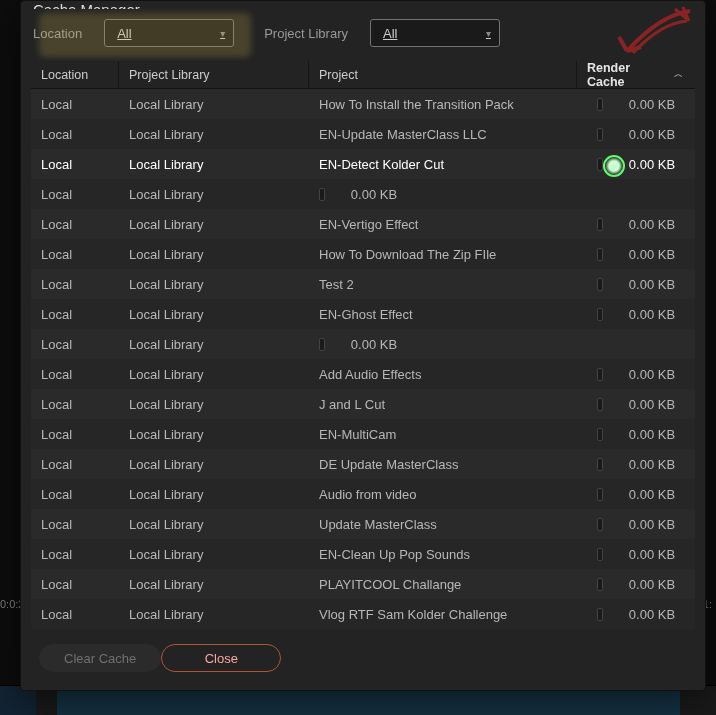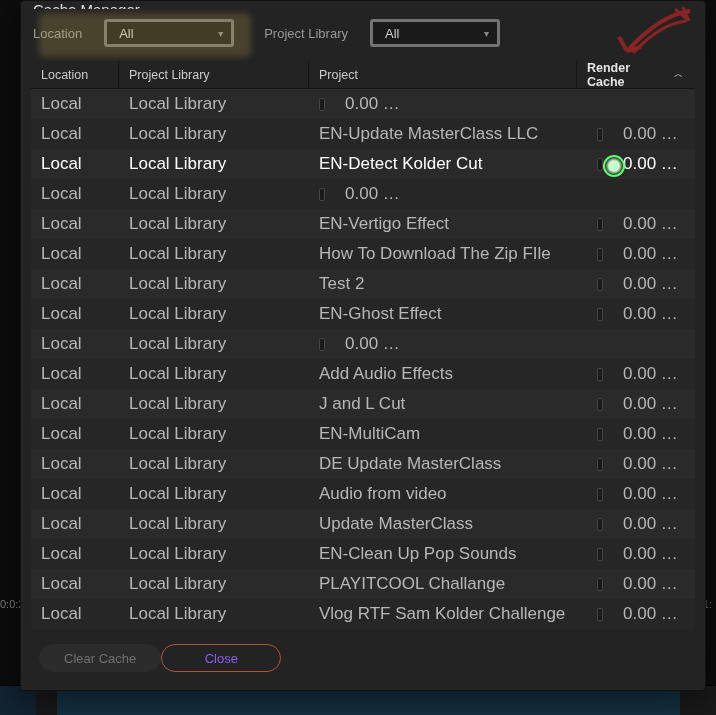--- a/index.html
+++ b/index.html
@@ -55,23 +55,23 @@
   background: rgba(210,180,80,.22);
   border-radius: 6px;
   filter: blur(3px);
   pointer-events: none;
 }
 .highlight-loc { left:18px; top:4px; width:212px; height:44px; }
 .highlight-render { right:16px; top:72px; width:140px; height:30px; }
 .filter-label { color:#999; font-size:13px; margin-right:4px; }
 .dropdown {
   display: flex; align-items: center; justify-content: space-between;
-  background:#1a1a1a; border:3px solid #737373; border-radius:3px;
+  background:#1a1a1a; border:1px solid #737373; border-radius:3px;
   height:28px; padding:0 8px 0 12px; color:#ccc; font-size:13px;
-  min-width:130px; cursor:pointer;
+  min-width:130px; cursor:pointer;text-decoration:underline;
 }
 .dropdown .chev { color:#888; font-size:10px; }
 .arrow-annot {
   position:absolute; right:10px; top:-6px; color:#a02c2c; pointer-events:none;
 }
 .arrow-annot svg { width:90px; height:70px; }
 .table-wrap {
   flex:1; margin:0 10px; background:#242424; border-radius:3px;
   display:flex; flex-direction:column; overflow:hidden; position:relative;
 }
@@ -83,44 +83,44 @@
 .th.loc { width:88px; }
 .th.lib { width:190px; }
 .th.proj { flex:1; }
 .th.render { width:118px; justify-content:space-between; gap:6px; font-weight:600; color:#e5e5e5; border-right:none; padding-right:12px;}
 .th.render .sort { font-size:9px; color:#aaa; }
 .tbody { flex:1; overflow-y:auto; position:relative; padding-bottom:6px;}
 .tbody::-webkit-scrollbar{width:8px;}
 .tbody::-webkit-scrollbar-track{background:#2a2a2a;}
 .tbody::-webkit-scrollbar-thumb{background:#4a4a4a;border-radius:4px;}
 .row {
-  display:flex; align-items:center; height:30px; font-size:17px; color:#b7b7b7;
+  display:flex; align-items:center; height:30px; font-size:13px; color:#b7b7b7;
 }
 .row:nth-child(odd){ background:#2a2a2a; }
 .row:nth-child(even){ background:#262626; }
 .row.selected { color:#fff; font-weight:500; }
 .td { padding:0 10px; overflow:hidden; white-space:nowrap; text-overflow:ellipsis; }
 .td.loc{ width:88px;} .td.lib{width:190px;} .td.proj{flex:1;}
 .td.cb{width:26px; display:flex; justify-content:center;}
 .cbox{ width:13px;height:13px;background:#1a1a1a;border:1px solid #444;border-radius:2px;}
-.td.size{ width:82px; text-align:left; padding-right:14px;}
+.td.size{ width:82px; text-align:center; padding-right:14px;}
 .click-ind {
   position:absolute; width:22px;height:22px;border:2px solid #5aff6a;border-radius:50%;
   background:radial-gradient(circle,#c8ffd0 0 40%,transparent 70%);
   pointer-events:none;
 }
 .footer {
   display:flex; justify-content:flex-start; padding:14px 18px 18px 18px;
 }
 .btn {
   height:28px; padding:0 24px; border-radius:14px; font-size:13px;
   display:flex; align-items:center; justify-content:center; cursor:pointer;
 }
 .btn-clear { background:#2b2b2b; color:#707070; border:1px solid #2b2b2b;}
-.btn-close { background:transparent; color:#8b5cf6; border:1px solid #b05436; min-width:120px;}
+.btn-close { background:transparent; color:#fca5a5; border:1px solid #b05436; min-width:120px;}
 </style>
 </head>
 <body>
 
 <div class="backdrop"></div>
 <div class="timeline-hint"></div>
 <div class="timeline-time-left">0:0:2</div>
 <div class="timeline-time-right">01:</div>
 
 <div class="dialog">
@@ -164,20 +164,21 @@
       <div class="th render">
         <span>Render Cache</span>
         <span class="sort">︿</span>
       </div>
     </div>
     <div class="tbody" id="tbody">
 
     <div class="row">
           <div class="td loc">Local</div>
           <div class="td lib">Local Library</div>
+          <div class="td proj">How To Install the Transition Pack</div>
           <div class="td cb">
             <div class="cbox"></div>
           </div>
           <div class="td size">0.00 KB</div>
         </div>
         <div class="row">
           <div class="td loc">Local</div>
           <div class="td lib">Local Library</div>
           <div class="td proj">EN-Update MasterClass LLC</div>
           <div class="td cb">

